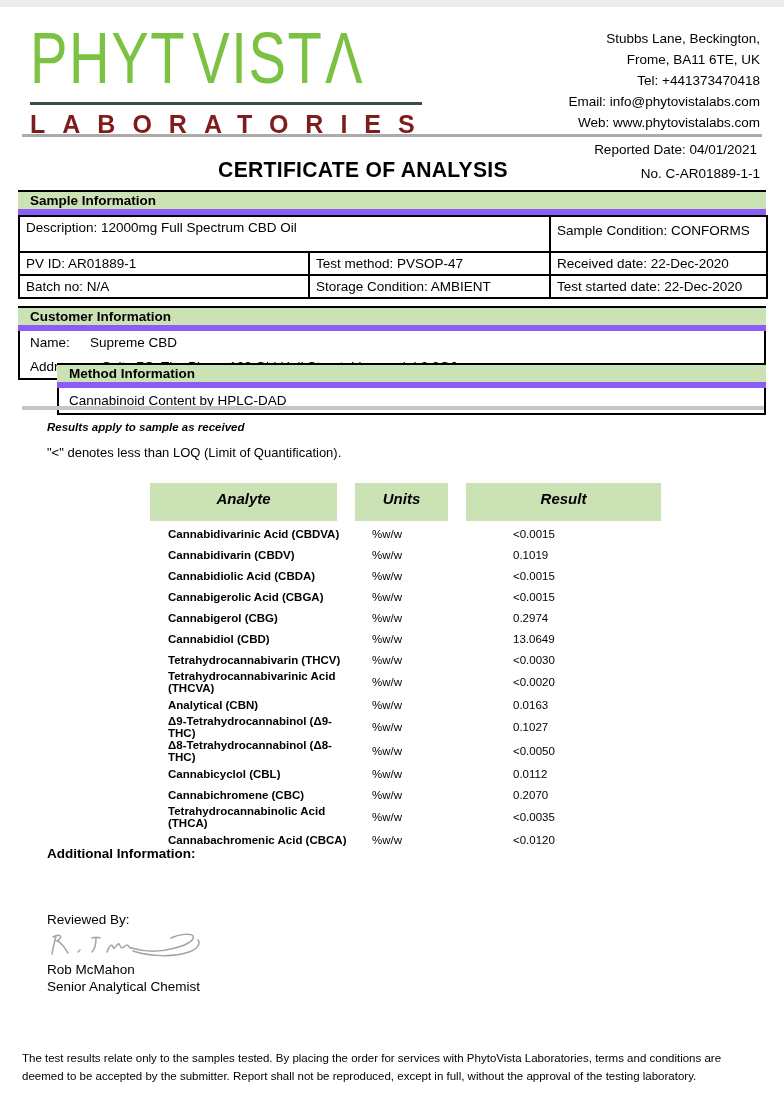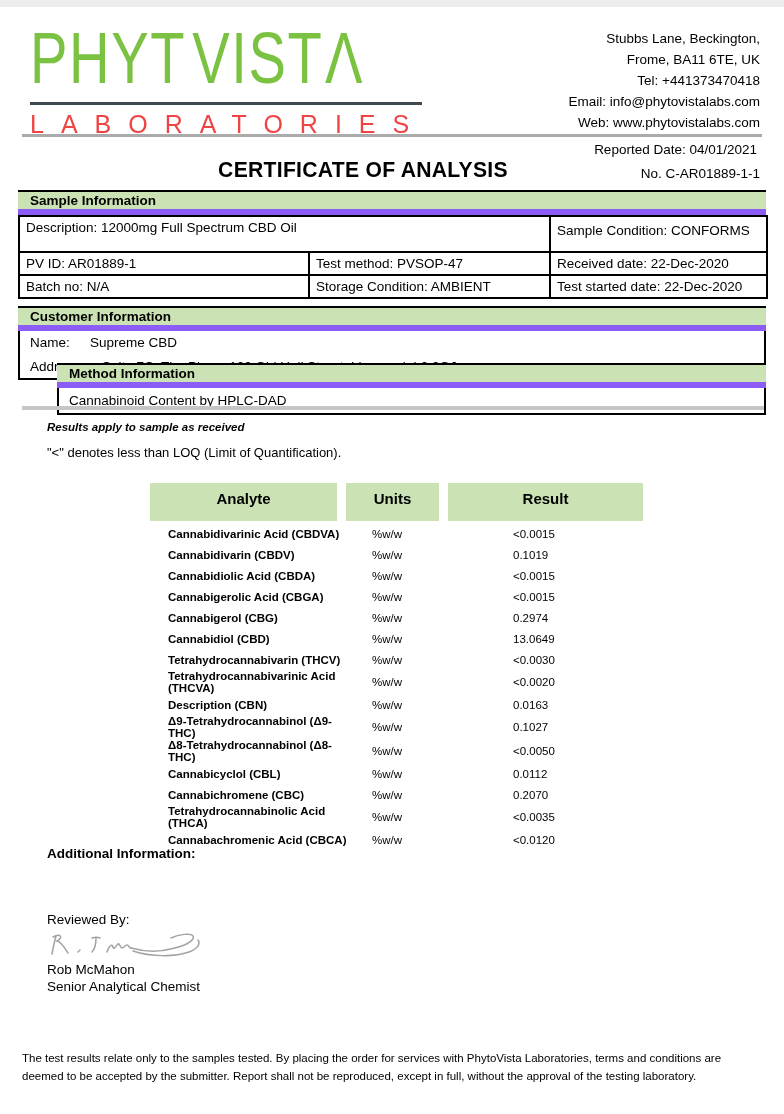--- a/index.html
+++ b/index.html
@@ -7,22 +7,22 @@
   body { font-family:"Liberation Sans", sans-serif; color:#000; }
   .page { position:relative; width:784px; height:1114px; background:#ffffff; overflow:hidden; }
 
   .scan-strip { position:absolute; top:0; left:0; width:784px; height:7px; background:#ededed; }
 
   
   .logo-block { position:absolute; top:22px; left:30px; width:392px; }
   .logo-row { display:flex; align-items:center; gap:2px; color:#7CC242; font-size:72px; line-height:1;
               font-weight:400; letter-spacing:2px; transform:scaleX(0.78); transform-origin:left center; white-space:nowrap; }
   .logo-row svg { display:block; margin:0 2px; }
-  .logo-sub { margin-top:8px; border-top:3px solid #3E4A50; padding-top:7px; color:#ef4444;
-              font-size:25px; letter-spacing:17px; line-height:1; white-space:nowrap; overflow:hidden; }
+  .logo-sub { margin-top:8px; border-top:3px solid #3E4A50; padding-top:7px; color:#7f1d1d;
+              font-size:25px; letter-spacing:17px; line-height:1; white-space:nowrap; overflow:hidden;font-weight:bold; }
   .contact { position:absolute; top:28px; right:24px; text-align:right; font-size:13.5px; line-height:21px; }
 
   .divider1 { position:absolute; top:134px; left:22px; right:22px; height:3px; background:#ABABAB; }
   .divider2 { position:absolute; top:406px; left:22px; right:20px; height:4px; background:#C6C6C6; }
 
   
   .reported-date { position:absolute; top:142px; right:27px; font-size:13.5px; }
   .report-number { position:absolute; top:166px; right:24px; font-size:13.5px;text-align:right; }
   .report-title { position:absolute; top:157px; left:0; width:726px; text-align:center;
                   font-size:22px; font-weight:bold; transform:scaleX(0.96); letter-spacing:0.3px; }
@@ -46,21 +46,21 @@
   .k-name { display:inline-block; width:60px; }
   .k-addr { display:inline-block; width:72px; }
   .method-box { border:2px solid #000; border-top:none; padding:6px 10px 5px 10px; font-size:13.5px; line-height:14px; }
 
   
   .note1 { position:absolute; top:421px; left:47px; font-size:11.5px; font-weight:bold; font-style:italic; }
   .note2 { position:absolute; top:445px; left:47px; font-size:13px; }
 
   
   .results { position:absolute; top:483px; left:150px; width:478px; }
-  .res-head { display:grid; grid-template-columns:187px 93px 195px; gap:9px; }
+  .res-head { display:grid; grid-template-columns:187px 93px 195px; gap:18px;font-style:italic; }
   .res-head .hcell { background:#CBE3B4; font-weight:bold; font-size:15px; text-align:center; padding:7px 0 14px 0; }
   .res-body { width:100%; border-collapse:collapse; font-size:11.5px; margin-top:2px; table-layout:fixed;margin-left:16px; }
   .res-body td { height:21px; padding:0; vertical-align:middle; }
   .res-body .c-analyte { font-weight:bold; padding-left:2px; }
   .res-body .c-units { padding-left:16px; }
   .res-body .c-result { padding-left:64px; }
 
   
   .additional { position:absolute; top:846px; left:47px; font-size:13.5px; font-weight:bold; }
   .reviewed { position:absolute; top:911px; left:47px; font-size:13.5px; line-height:17px; }
@@ -200,21 +200,21 @@
             <td class="c-analyte">Tetrahydrocannabivarin (THCV)</td>
             <td class="c-units">%w/w</td>
             <td class="c-result">&lt;0.0030</td>
           </tr>
       <tr>
             <td class="c-analyte">Tetrahydrocannabivarinic Acid (THCVA)</td>
             <td class="c-units">%w/w</td>
             <td class="c-result">&lt;0.0020</td>
           </tr>
       <tr>
-            <td class="c-analyte">Description (CBN)</td>
+            <td class="c-analyte">Analytical (CBN)</td>
             <td class="c-units">%w/w</td>
             <td class="c-result">0.0163</td>
           </tr>
       <tr>
             <td class="c-analyte">Δ9-Tetrahydrocannabinol (Δ9-THC)</td>
             <td class="c-units">%w/w</td>
             <td class="c-result">0.1027</td>
           </tr>
       <tr>
             <td class="c-analyte">Δ8-Tetrahydrocannabinol (Δ8-THC)</td>

